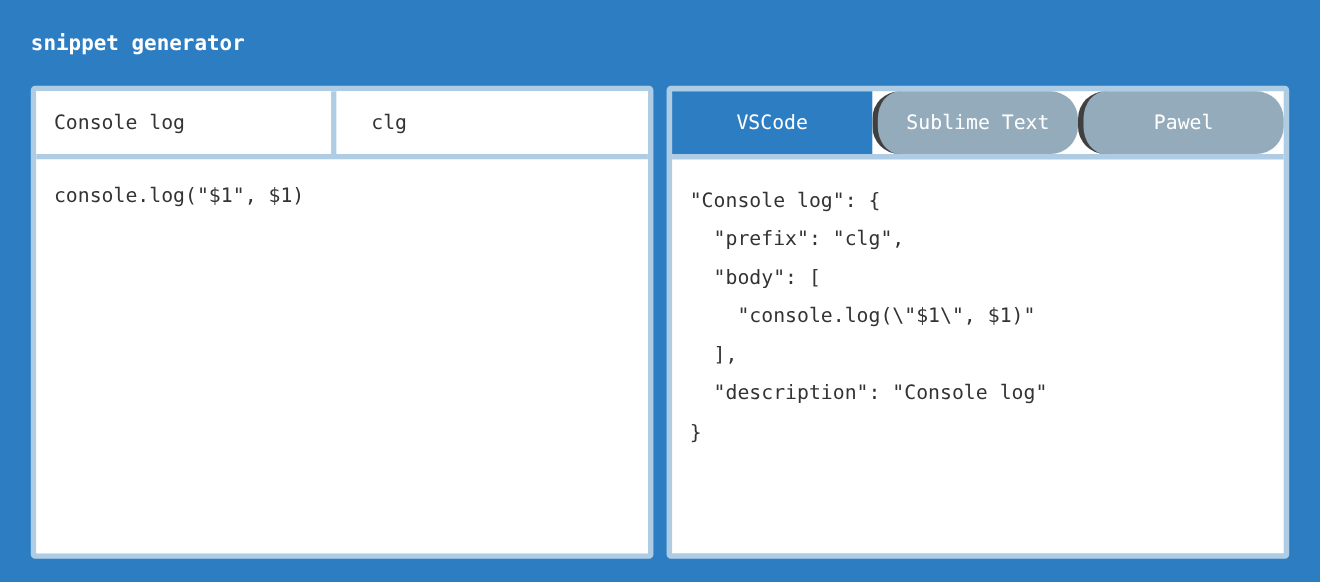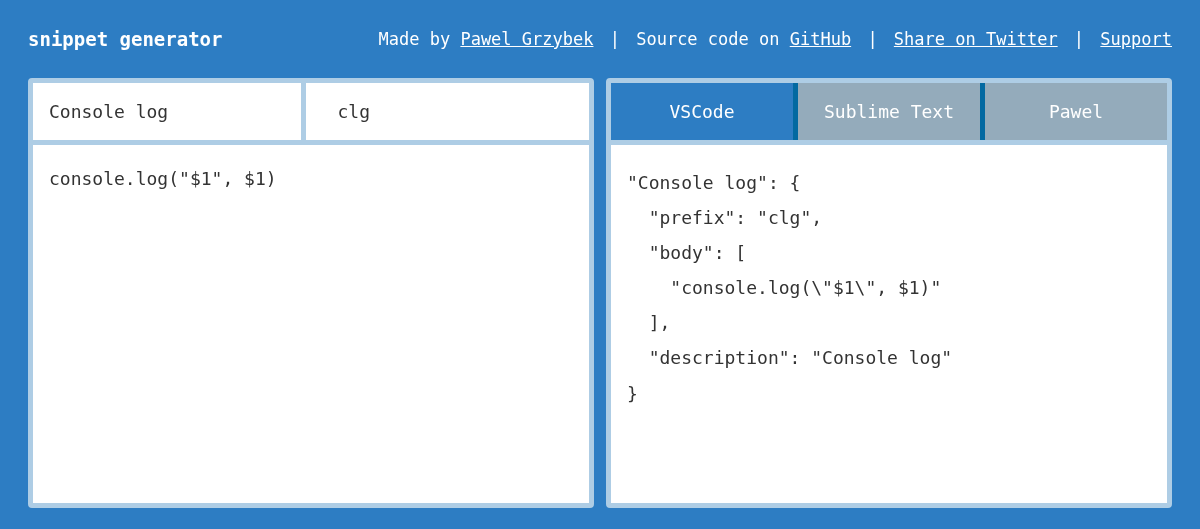--- a/index.html
+++ b/index.html
@@ -97,41 +97,39 @@
       user-select: none;
     }
     .tab.active {
       background: #2d7dc3;
       text-align: center;
     }
     .tab.inactive {
       background: #94abbb;
     }
     .tab + .tab {
-      border-left: 5px solid #0369a1;
+      border-left: 5px solid #404040;
+      border-radius: 25px;
     }
     .output-area {
       flex: 1;
       font-family: inherit;
       font-size: 18px;
       padding: 20px 16px;
       color: #333;
       line-height: 1.95;
       white-space: pre;
       overflow: auto;
     }
   </style>
 </head>
 <body>
 
 <div class="header">
   <div class="app-title">snippet generator</div>
-  <div class="header-right">
-    <span>Made by </span><a href="#">Pawel Grzybek</a><span class="sep"> | </span><span>Source code on </span><a href="#">GitHub</a><span class="sep"> | </span><a href="#">Share on Twitter</a><span class="sep"> | </span><a href="#">Support</a>
-  </div>
 </div>
 
 <div class="main">
   <div class="panel">
     <div class="inputs-row">
       <input type="text" class="text-input description-input" value="Console log" style="">
       <input type="text" class="text-input trigger-input" value="clg" style="">
     </div>
     <textarea class="code-area" style="">console.log("$1", $1)</textarea>
   </div>

